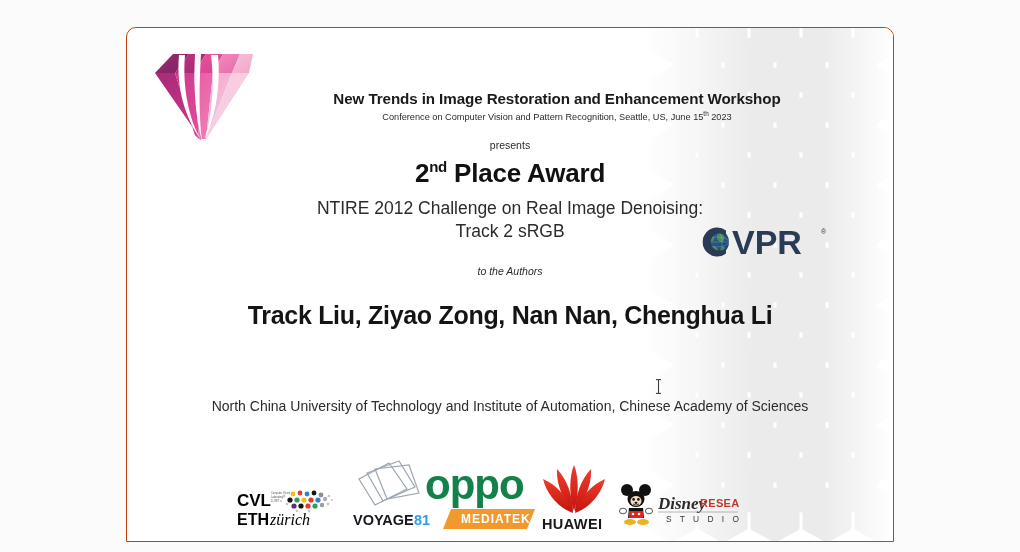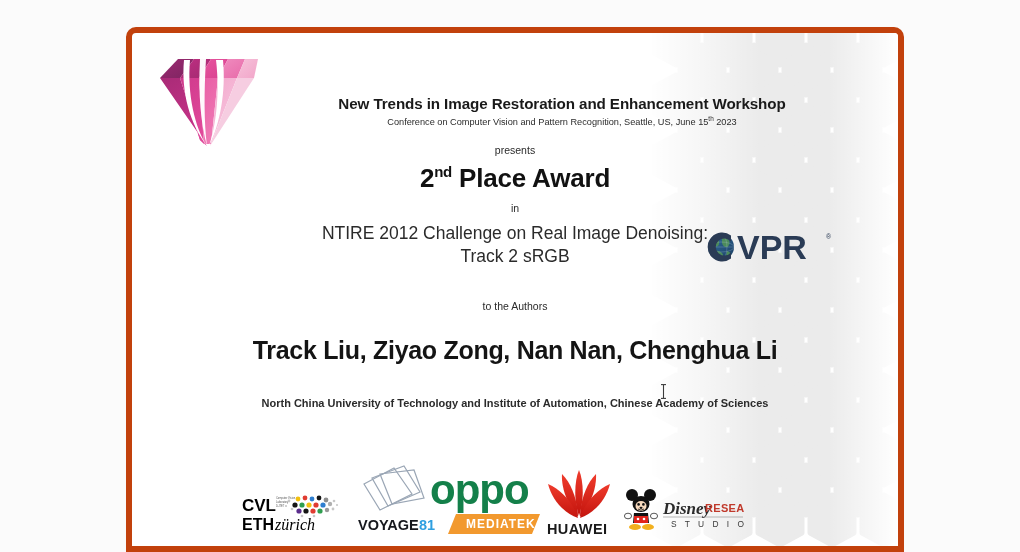--- a/index.html
+++ b/index.html
@@ -10,21 +10,21 @@
     overflow:hidden;
     position:relative;
   }
 
   
   #certificate{
     position:absolute;
     left:126px;top:27px;
     width:766px;height:513px;
     background:#ffffff;
-    border:6px solid #c2410c;
+    border:1px solid #c2410c;
     border-radius:10px 10px 0 0;
     box-shadow:0 0 1px rgba(0,0,0,.06);
     overflow:hidden;
   }
 
   
   #hexpattern{
     position:absolute;
     right:0;top:0;
     width:250px;height:513px;
@@ -86,34 +86,33 @@
   #challenge-line1{
     font-size:17.5px;
     color:#2b2b2b;
     margin-top:9px;
   }
   #challenge-line2{
     font-size:17.5px;
     color:#2b2b2b;
     margin-top:2px;
   }
-  #to-authors{margin-top:33px;}
+  #to-authors{margin-top:23px;font-style:italic;}
 
   #authors{
     font-size:25px;
     font-weight:bold;
     color:#141414;
     margin-top:24px;
     letter-spacing:-.3px;
   }
   #affiliation{
-    font-size:11px;
+    font-size:14px;
     color:#2b2b2b;
-    margin-top:32px;
-    font-weight:bold;
+    margin-top:68px;
   }
 
   
   #text-caret{
     position:absolute;
     left:527px;top:350px;
     width:9px;height:17px;
     pointer-events:none;
   }
   #text-caret svg{display:block;}
@@ -365,21 +364,20 @@
       </g>
       <text x="124" y="16" fill="#2a3b55" font-family="'Liberation Sans', sans-serif" font-size="7">®</text>
     </svg>
   </div>
 
   <div id="body-block">
     <div class="lbl-small">presents</div>
 
     <div id="award-title"><span>2</span><sup>nd</sup><span> Place Award</span></div>
 
-    <div id="in-label" class="lbl-small">in</div>
 
     <div id="challenge-line1">NTIRE 2012 Challenge on Real Image Denoising:</div>
     <div id="challenge-line2">Track 2 sRGB</div>
 
     <div id="to-authors" class="lbl-small">to the Authors</div>
 
     <div id="authors">Track Liu, Ziyao Zong, Nan Nan, Chenghua Li</div>
 
     <div id="affiliation">North China University of Technology and Institute of Automation, Chinese Academy of Sciences</div>
   </div>

